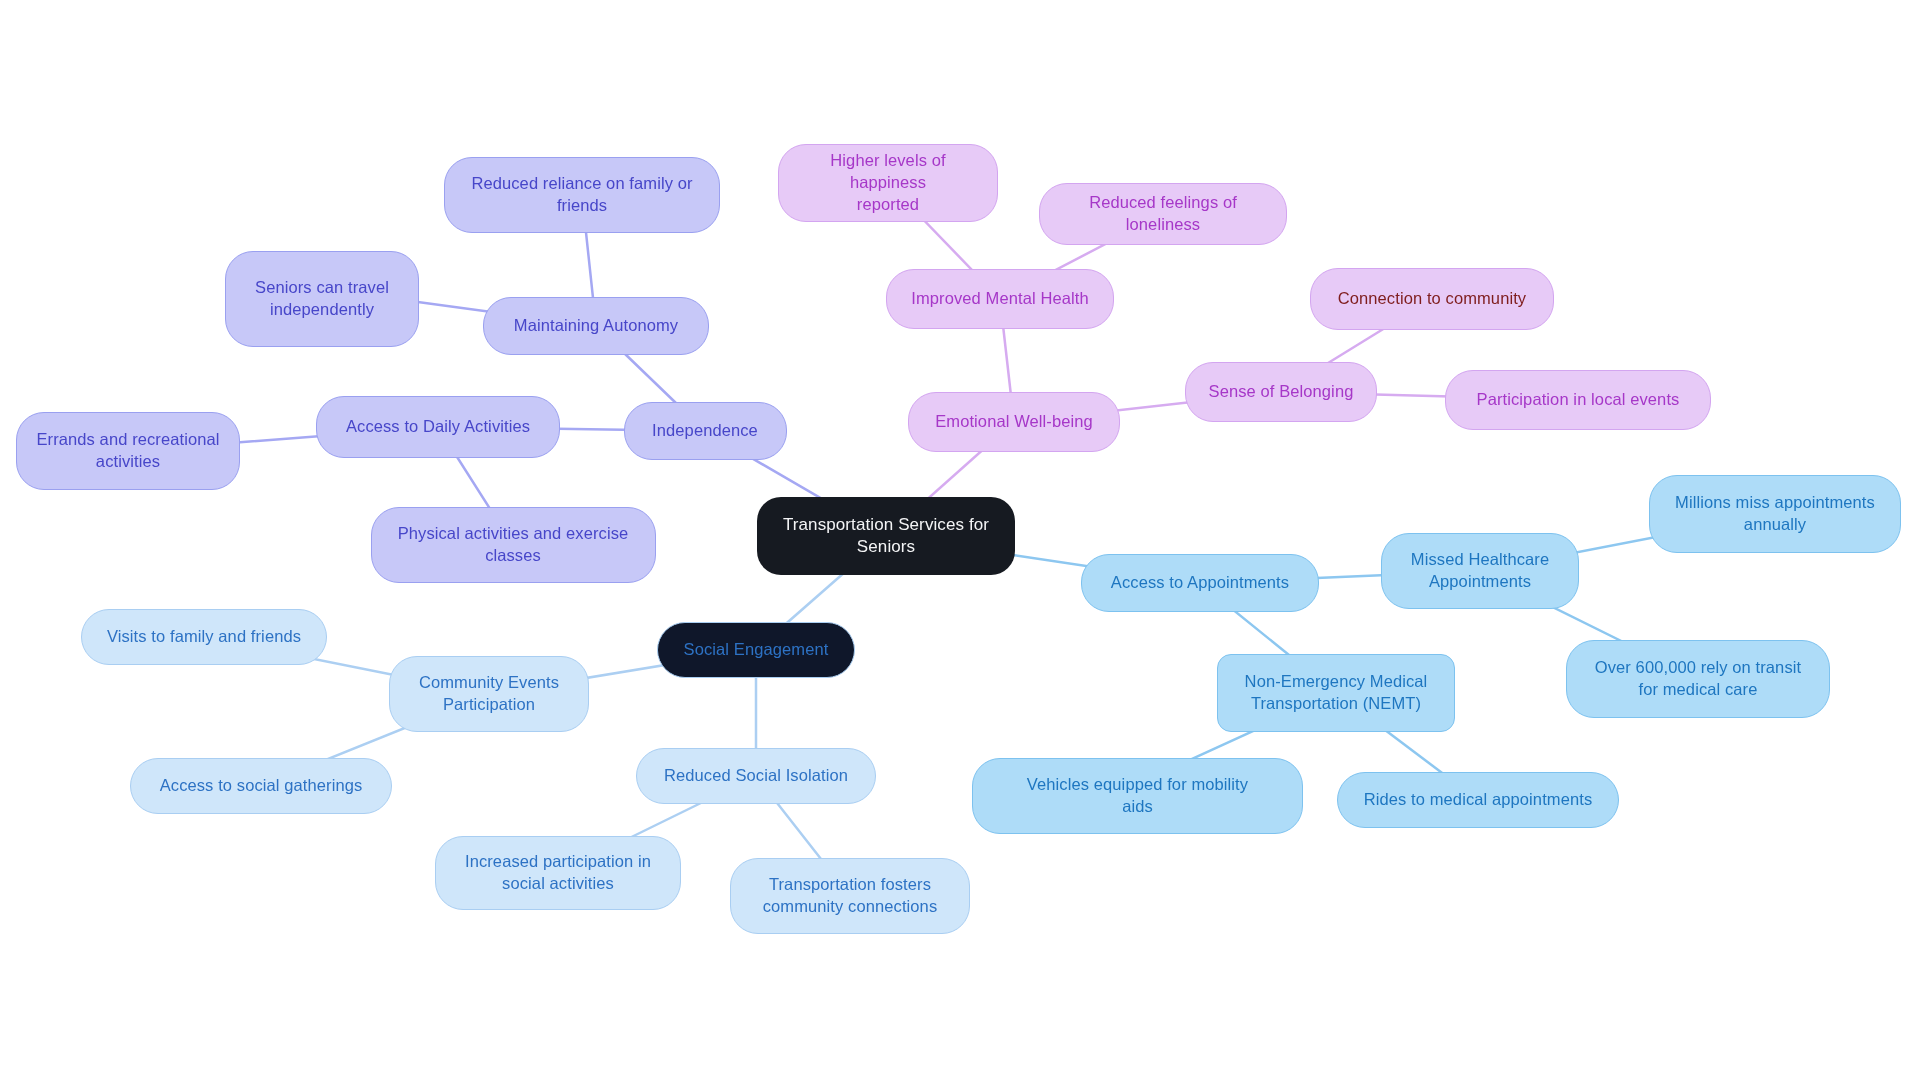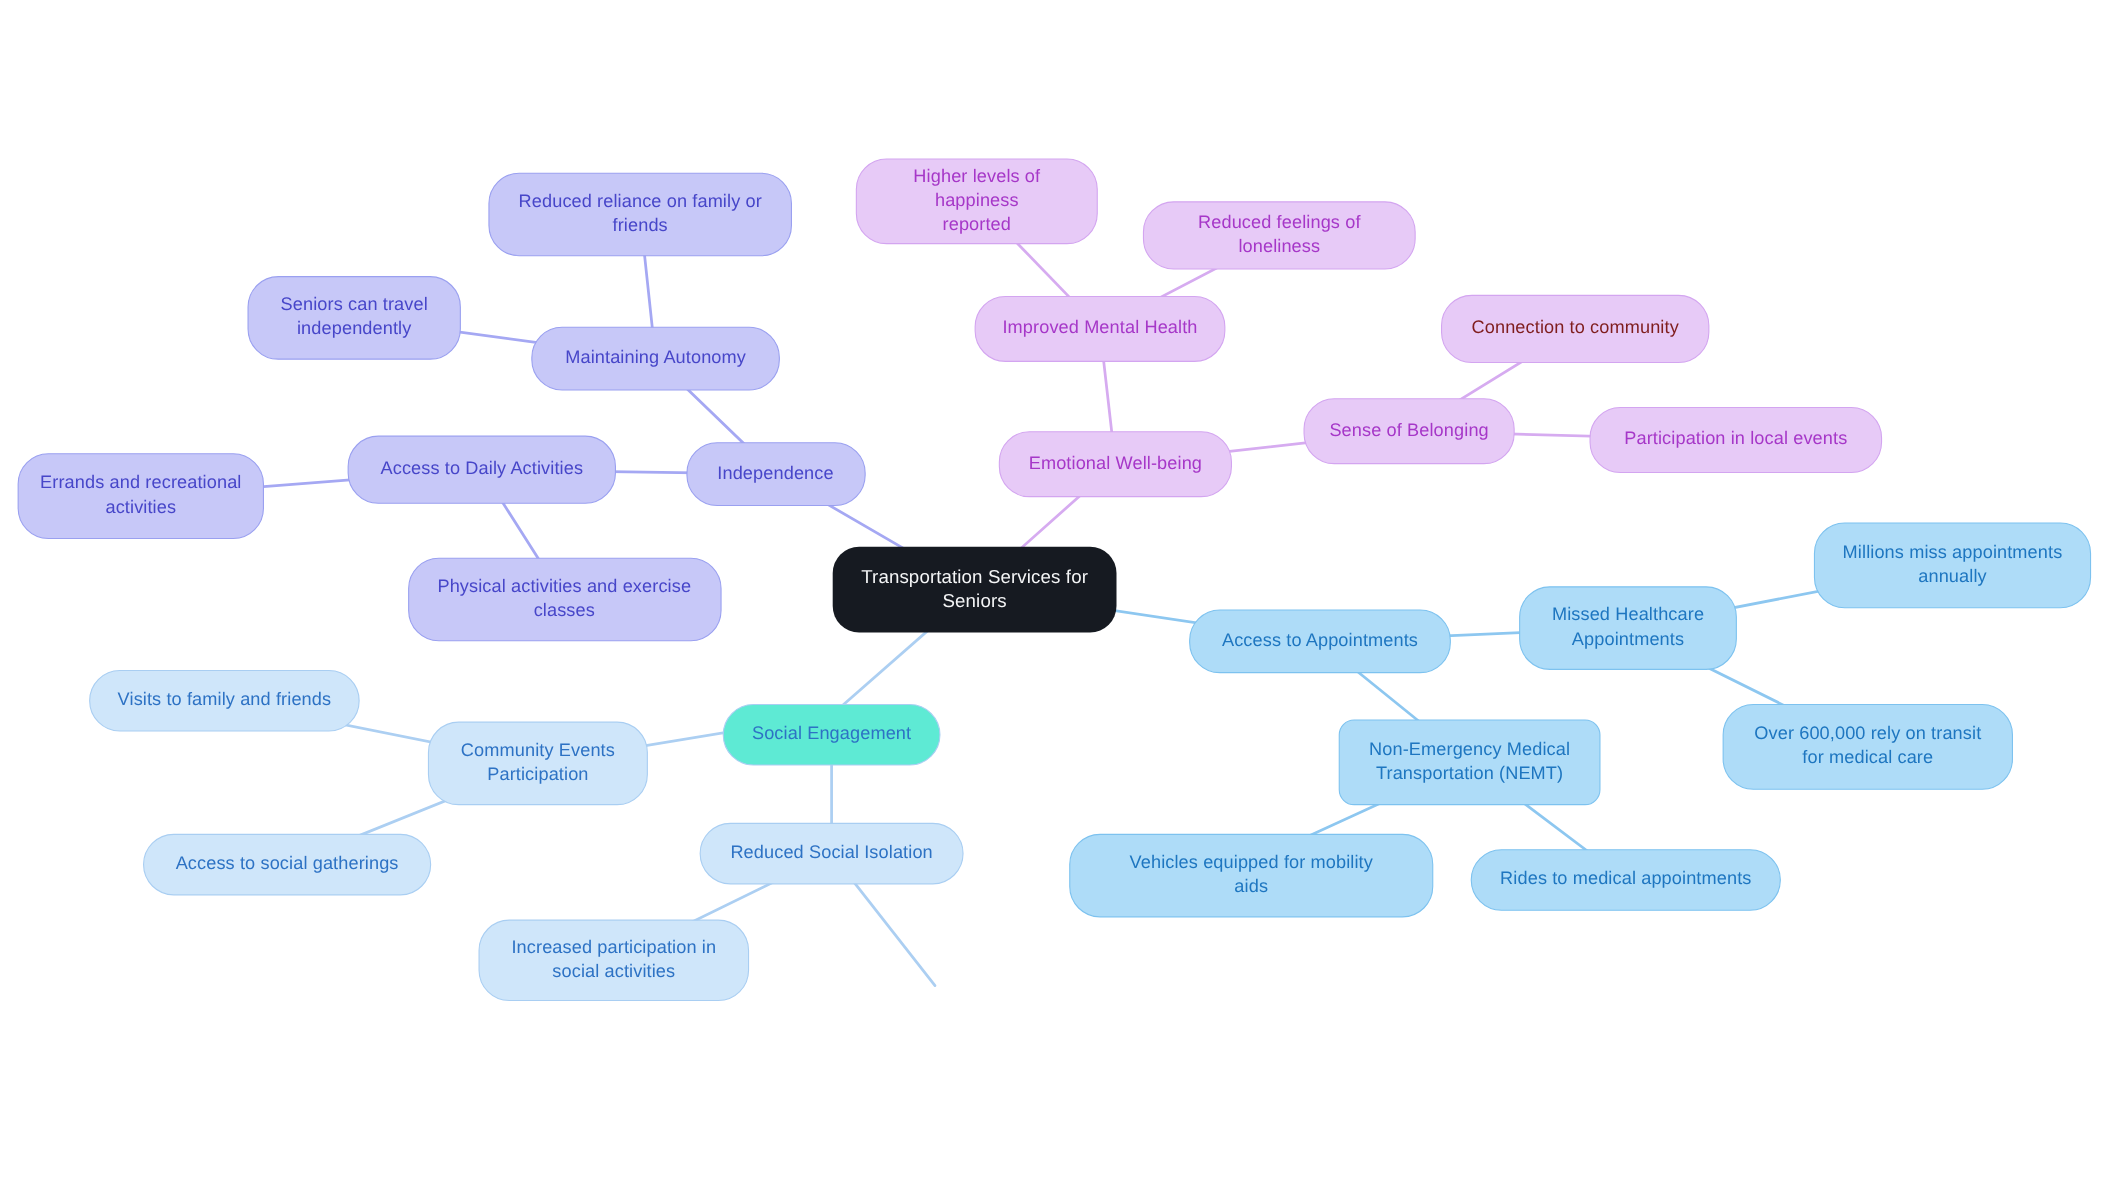--- a/index.html
+++ b/index.html
@@ -78,21 +78,21 @@
       <line x1="756" y1="776" x2="558" y2="873" stroke="#accff2" stroke-width="2.5" stroke-linecap="round"></line>
       <line x1="756" y1="776" x2="850" y2="896" stroke="#accff2" stroke-width="2.5" stroke-linecap="round"></line>
     </svg>
 
 <div class="node root" style="left: 757px; top: 497px; width: 258px; height: 78px; background: rgb(22, 26, 33); color: rgb(244, 245, 246);">Transportation Services for
 Seniors</div>
     <div class="node" style="left: 623.5px; top: 402px; width: 163px; height: 58px; background: rgb(199, 200, 248); border-color: rgb(154, 160, 240); color: rgb(71, 70, 201);">Independence</div>
     <div class="node" style="left: 483px; top: 297px; width: 226px; height: 58px; background: rgb(199, 200, 248); border-color: rgb(154, 160, 240); color: rgb(71, 70, 201);">Maintaining Autonomy</div>
     <div class="node" style="left: 444px; top: 157px; width: 276px; height: 76px; background: rgb(199, 200, 248); border-color: rgb(154, 160, 240); color: rgb(71, 70, 201);">Reduced reliance on family or
 friends</div>
-    <div class="node" style="left: 225px; top: 251px; width: 194px; height: 76px; background: rgb(199, 200, 248); border-color: rgb(154, 160, 240); color: rgb(71, 70, 201);">Seniors can travel
+    <div class="node" style="left: 225px; top: 251px; width: 194px; height: 96px; background: rgb(199, 200, 248); border-color: rgb(154, 160, 240); color: rgb(71, 70, 201);">Seniors can travel
 independently</div>
     <div class="node" style="left: 316px; top: 396px; width: 244px; height: 62px; background: rgb(199, 200, 248); border-color: rgb(154, 160, 240); color: rgb(71, 70, 201);">Access to Daily Activities</div>
     <div class="node" style="left: 16px; top: 412px; width: 224px; height: 78px; background: rgb(199, 200, 248); border-color: rgb(154, 160, 240); color: rgb(71, 70, 201);">Errands and recreational
 activities</div>
     <div class="node" style="left: 370.5px; top: 507px; width: 285px; height: 76px; background: rgb(199, 200, 248); border-color: rgb(154, 160, 240); color: rgb(71, 70, 201);">Physical activities and exercise
 classes</div>
     <div class="node" style="left: 908px; top: 392px; width: 212px; height: 60px; background: rgb(231, 202, 247); border-color: rgb(211, 165, 240); color: rgb(166, 55, 200);">Emotional Well-being</div>
     <div class="node" style="left: 886px; top: 269px; width: 228px; height: 60px; background: rgb(231, 202, 247); border-color: rgb(211, 165, 240); color: rgb(166, 55, 200);">Improved Mental Health</div>
     <div class="node" style="left: 1039px; top: 183px; width: 248px; height: 62px; background: rgb(231, 202, 247); border-color: rgb(211, 165, 240); color: rgb(166, 55, 200);">Reduced feelings of loneliness</div>
     <div class="node" style="left: 778px; top: 144px; width: 220px; height: 78px; background: rgb(231, 202, 247); border-color: rgb(211, 165, 240); color: rgb(166, 55, 200);">Higher levels of happiness
@@ -105,21 +105,23 @@
 Appointments</div>
     <div class="node" style="left: 1649px; top: 475px; width: 252px; height: 78px; background: rgb(174, 220, 248); border-color: rgb(125, 194, 239); color: rgb(30, 118, 192);">Millions miss appointments
 annually</div>
     <div class="node" style="left: 1566px; top: 640px; width: 264px; height: 78px; background: rgb(174, 220, 248); border-color: rgb(125, 194, 239); color: rgb(30, 118, 192);">Over 600,000 rely on transit
 for medical care</div>
     <div class="node" style="left: 1217px; top: 654px; width: 238px; height: 78px; background: rgb(174, 220, 248); border-color: rgb(125, 194, 239); color: rgb(30, 118, 192); border-radius: 14px;">Non-Emergency Medical
 Transportation (NEMT)</div>
     <div class="node" style="left: 972px; top: 758px; width: 331px; height: 76px; background: rgb(174, 220, 248); border-color: rgb(125, 194, 239); color: rgb(30, 118, 192);">Vehicles equipped for mobility
 aids</div>
     <div class="node" style="left: 1337px; top: 772px; width: 282px; height: 56px; background: rgb(174, 220, 248); border-color: rgb(125, 194, 239); color: rgb(30, 118, 192);">Rides to medical appointments</div>
-    <div class="node" style="left: 657px; top: 622px; width: 198px; height: 56px; background: #5eead4; border-color: rgb(169, 206, 242); color: rgb(45, 114, 196); margin-top: 18px;">Social Engagement</div>
+    <div class="node" style="left: 657px; top: 622px; width: 198px; height: 56px; background: #0f172a; border-color: rgb(169, 206, 242); color: rgb(45, 114, 196);">Social Engagement</div>
     <div class="node" style="left: 389px; top: 656px; width: 200px; height: 76px; background: rgb(207, 230, 250); border-color: rgb(169, 206, 242); color: rgb(45, 114, 196);">Community Events
 Participation</div>
     <div class="node" style="left: 81px; top: 609px; width: 246px; height: 56px; background: rgb(207, 230, 250); border-color: rgb(169, 206, 242); color: rgb(45, 114, 196);">Visits to family and friends</div>
     <div class="node" style="left: 130px; top: 758px; width: 262px; height: 56px; background: rgb(207, 230, 250); border-color: rgb(169, 206, 242); color: rgb(45, 114, 196);">Access to social gatherings</div>
     <div class="node" style="left: 636px; top: 748px; width: 240px; height: 56px; background: rgb(207, 230, 250); border-color: rgb(169, 206, 242); color: rgb(45, 114, 196);">Reduced Social Isolation</div>
     <div class="node" style="left: 435px; top: 836px; width: 246px; height: 74px; background: rgb(207, 230, 250); border-color: rgb(169, 206, 242); color: rgb(45, 114, 196);">Increased participation in
 social activities</div>
+    <div class="node" style="left: 730px; top: 858px; width: 240px; height: 76px; background: rgb(207, 230, 250); border-color: rgb(169, 206, 242); color: rgb(45, 114, 196);">Transportation fosters
+community connections</div>
   </div>
 
 </body></html>

